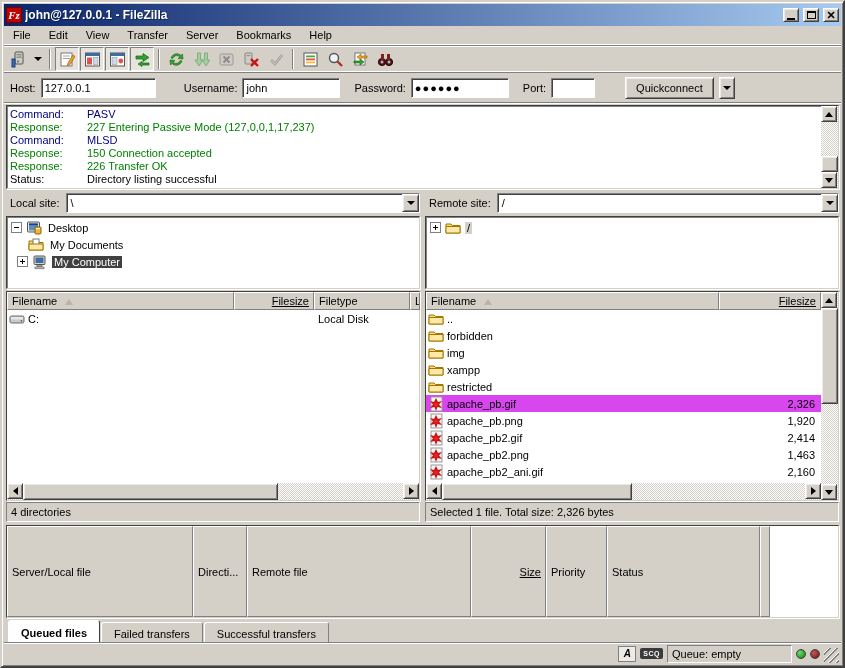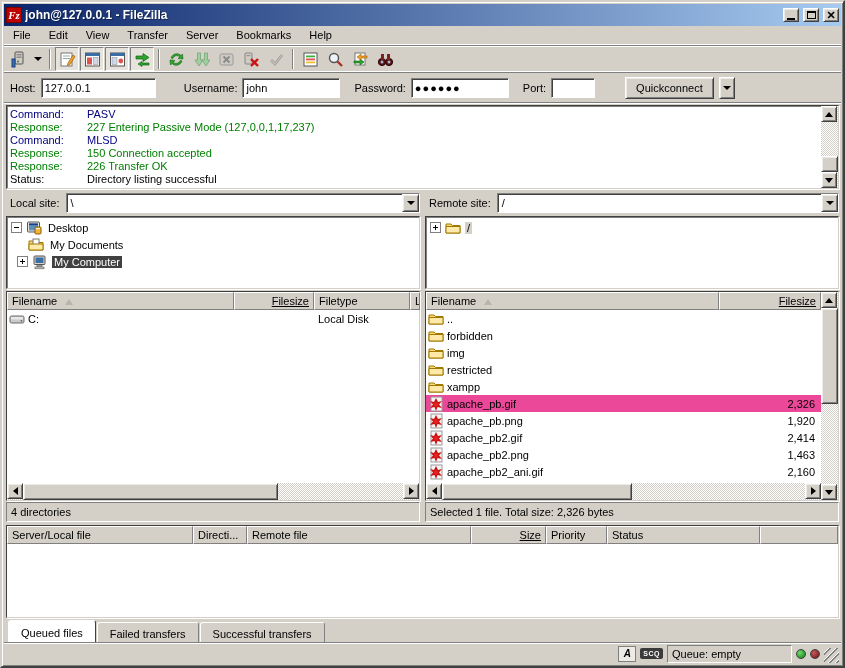--- a/index.html
+++ b/index.html
@@ -117,45 +117,45 @@
   .list-pane { flex:1; display:flex; flex-direction:column; min-width:0; }
   .list-frame { flex:1; display:flex; min-height:0; background:#fff; }
   .list-main { flex:1; display:flex; flex-direction:column; min-width:0; }
   .cols { flex:0 0 18px; display:flex; background:#d4d0c8; }
   .col { background:#d4d0c8; border:1px solid; border-color:#fff #808080 #808080 #fff;
     padding:1px 4px; display:flex; align-items:center; overflow:hidden; white-space:nowrap; }
   .col.right { justify-content:flex-end;text-decoration:underline; }
   .sort-asc { width:0; height:0; border:4px solid transparent; border-bottom:6px solid #b8b4ac; margin-left:8px; margin-top:-3px; }
   .rows { flex:1; overflow:hidden; background:#fff; }
   .file-row { display:flex; align-items:center; height:17px; white-space:nowrap; }
-  .file-row.sel-gray { background:#ec4899;gap:12px; }
+  .file-row.sel-gray { background:#d946ef;gap:12px; }
   .cell-name { flex:1; display:flex; align-items:center; min-width:0; padding-left:2px; }
   .cell-size { flex:0 0 100px; text-align:right; padding-right:6px; }
   .cell-type { flex:0 0 96px; padding-left:4px; }
   .file-icon { width:16px; height:16px; flex:0 0 16px; margin-right:3px; }
   .lcell-name { flex:0 0 227px; display:flex; align-items:center; padding-left:2px; min-width:0; }
   .lcell-size { flex:0 0 80px; text-align:right; padding-right:6px; }
 
   .status-row { flex:0 0 21px; display:flex; gap:5px; padding:1px 2px 0 2px; }
   .status-box { flex:1; background:#d4d0c8; border:1px solid; border-color:#808080 #fff #fff #808080;
     display:flex; align-items:center; padding:0 4px; white-space:nowrap; overflow:hidden; }
 
   
   .queue { flex:1; display:flex; flex-direction:column; margin:3px 2px 0 2px; min-height:0; }
-  .queue-frame { flex:1; display:flex; flex-direction:column; background:#fff;text-align:right; }
+  .queue-frame { flex:1; display:flex; flex-direction:row; background:#fff;text-align:right; }
   .qcol-1{flex:0 0 186px;} .qcol-2{flex:0 0 54px;} .qcol-3{flex:0 0 224px;}
   .qcol-4{flex:0 0 75px;} .qcol-5{flex:0 0 61px;} .qcol-6{flex:0 0 153px;} .qcol-7{flex:1;}
   .queue-body { flex:1; background:#fff; }
 
   
   .tabs { flex:0 0 24px; display:flex; align-items:flex-end; padding:2px 2px 0 4px; gap:1px; }
   .tab { height:20px; padding:2px 12px 0 12px; background:#d4d0c8; border:1px solid;
     border-color:#fff #808080 #d4d0c8 #fff; border-bottom:none;
     border-radius:3px 3px 0 0; display:flex; align-items:center; }
-  .tab.active { background:#fff; font-weight:normal; height:22px; border-color:#fff #404040 #fff #fff; }
+  .tab.active { background:#fff; font-weight:bold; height:22px; border-color:#fff #404040 #fff #fff; }
 
   
   .statusbar { flex:0 0 22px; display:flex; align-items:center; justify-content:flex-end;
     gap:4px; padding:1px 2px 1px 4px; border-top:1px solid #808080; box-shadow: inset 0 1px 0 #fff; }
   .type-ind { width:18px; height:16px; border:1px solid #808080; background:#ecebe5;
     display:flex; align-items:center; justify-content:center; font-weight:bold;
     font-size:10px; font-style:italic; }
   .badge { background:#3a3a3a; color:#fff; font-size:7px; font-weight:bold; padding:2px 3px;
     border-radius:2px; letter-spacing:.5px; }
   .queue-status { width:125px; height:18px; background:#d4d0c8; border:1px solid;
@@ -588,30 +588,30 @@
                   </svg>
                   <span>img</span>
                 </div>
               <div class="cell-size"></div>
             </div>
             <div class="file-row">
               <div class="cell-name">
                   <svg class="file-icon">
                     <use href="#i-folder"></use>
                   </svg>
+                  <span>xampp</span>
+                </div>
+              <div class="cell-size"></div>
+            </div>
+            <div class="file-row">
+              <div class="cell-name">
+                  <svg class="file-icon">
+                    <use href="#i-folder"></use>
+                  </svg>
                   <span>restricted</span>
-                </div>
-              <div class="cell-size"></div>
-            </div>
-            <div class="file-row">
-              <div class="cell-name">
-                  <svg class="file-icon">
-                    <use href="#i-folder"></use>
-                  </svg>
-                  <span>xampp</span>
                 </div>
               <div class="cell-size"></div>
             </div>
             <div class="file-row sel-gray">
               <div class="cell-name">
                   <svg class="file-icon">
                     <use href="#i-image"></use>
                   </svg>
                   <span>apache_pb.gif</span>
                 </div>

